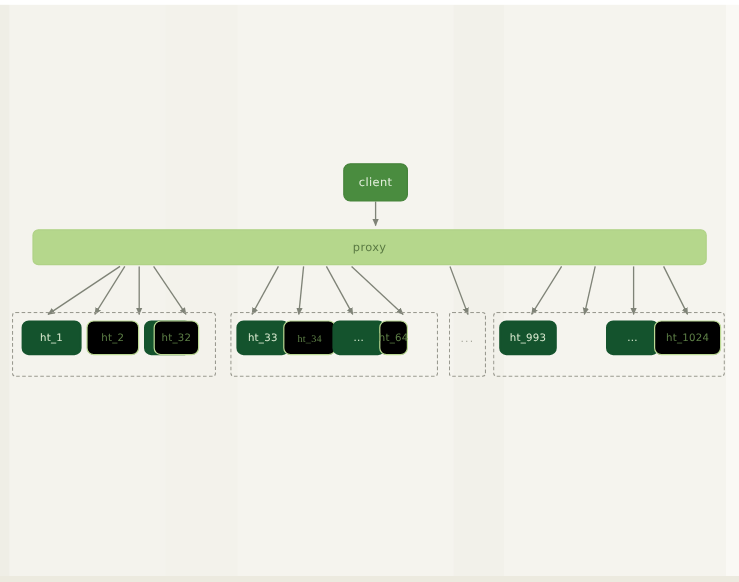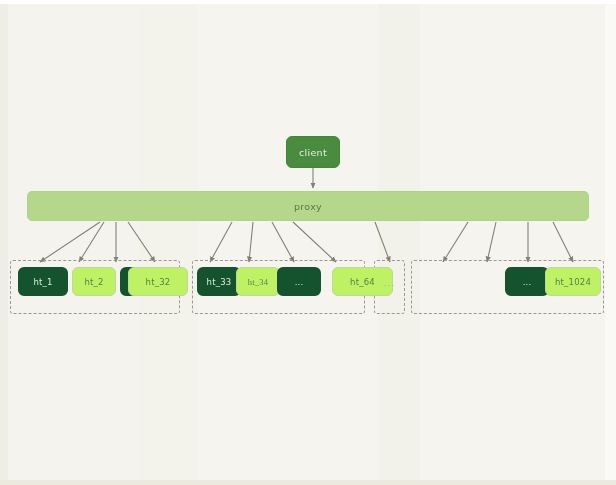--- a/index.html
+++ b/index.html
@@ -120,21 +120,21 @@
     letter-spacing: 0.2px;
     white-space: nowrap;
     font-family: "DejaVu Sans", sans-serif;
   }
   .shard.dark {
     background: #14532d;
     color: #dcecd2;
     border: 2px solid #14532d;
   }
   .shard.light {
-    background: #bef264;
+    background: #000000;
     color: #5d7f46;
     border: 1px solid #bcda95;
   }
 
   .ellipsis-box {
     position: absolute;
     top: 275px;
     left: 374px;
     width: 31px;
     height: 16px;
@@ -195,25 +195,26 @@
   <div class="node client">client</div>
 
   <div class="group g1"></div>
   <div class="group g2"></div>
   <div class="group gmid"></div>
   <div class="group g3"></div>
 
   <div class="shard dark" style="left:18px;  width:50px;">ht_1</div>
   <div class="shard light" style="left:72px;  width:44px;">ht_2</div>
   <div class="shard dark" style="left:120px; width:40px;">...</div>
-  <div class="shard light" style="left:128px; width:60px;">ht_32</div>
+  <div class="shard light" style="left:128px; width:38px;">ht_32</div>
 
   <div class="shard dark" style="left:197px; width:44px;">ht_33</div>
   <div class="shard light" style="left:236px; width:44px;font-family:Liberation Serif, serif;">ht_34</div>
   <div class="shard dark" style="left:277px; width:44px;">...</div>
-  <div class="shard light" style="left:316px; width:61px;margin-left:16px;">ht_64</div>
+  <div class="shard light" style="left:316px; width:24px;">ht_64</div>
 
   <div class="ellipsis-box">...</div>
 
+  <div class="shard dark" style="left:416px; width:48px;">ht_993</div>
   <div class="shard dark" style="left:505px; width:44px;">...</div>
   <div class="shard light" style="left:545px; width:56px;">ht_1024</div>
 
 </div>
 
 </body></html>

